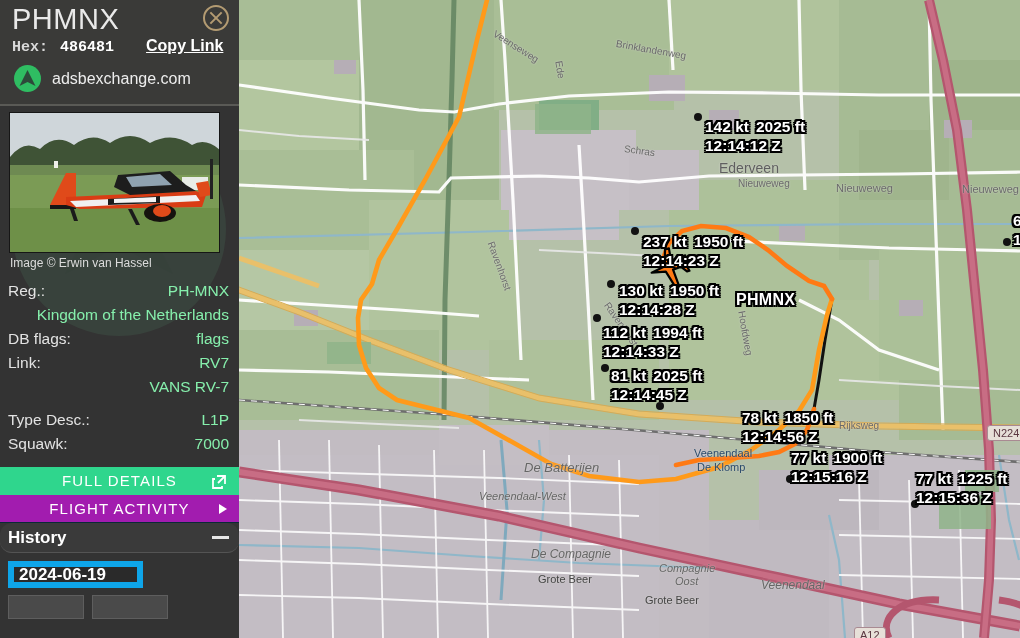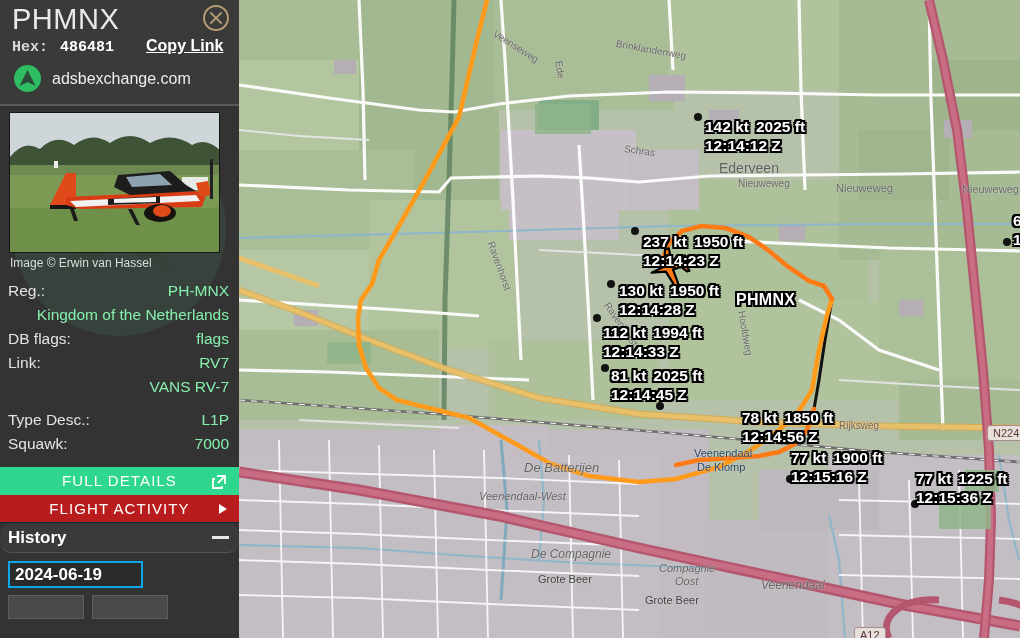--- a/index.html
+++ b/index.html
@@ -98,21 +98,21 @@
 
   #btn-full {
     margin-top: 11px;
     background: #2fd68d; color: #ffffff;
     height: 28px; line-height: 28px;
     font-size: 15px; letter-spacing: 1.1px;
     text-align: center; position: relative; cursor: pointer;
   }
   #btn-full .ext { position: absolute; right: 12px; top: 4px; }
   #btn-flight {
-    background: #b91c1c; color: #ffffff;
+    background: #a21caf; color: #ffffff;
     height: 28px; line-height: 28px;
     font-size: 15px; letter-spacing: 1.1px;
     text-align: center; position: relative; cursor: pointer;
     border-bottom: 1px solid #0a2a36;
   }
   #btn-flight .car {
     position: absolute; right: 12px; top: 9px;
     width: 0; height: 0;
     border-left: 8px solid #ffffff;
     border-top: 5px solid transparent;
@@ -129,21 +129,21 @@
     cursor: pointer;
     border-radius: 12px;
   }
   #hist-head .minus { width: 17px; height: 3px; background: #e6e6e6; display: inline-block; }
 
   #hist-body { padding: 8px 8px 0 8px; }
   #utc-label { font-size: 15.5px; font-weight: bold; color: #f0f0f0; margin-bottom: 6px; }
   #utc-input {
     width: 135px; height: 27px;
     background: #2a2a2a; color: #ffffff;
-    border: 2px solid #0ea5e9;
+    border: 6px solid #0ea5e9;
     font-size: 17px; font-weight: bold;
     font-family: "Liberation Sans", sans-serif;
     padding: 0 5px; line-height: 23px;
   }
   #hist-btns { display: flex; gap: 8px; margin-top: 7px; }
   .hbtn {
     width: 76px; height: 24px;
     background: #4a4a4a; border: 1px solid #5e5e5e;
     cursor: pointer;
   }

